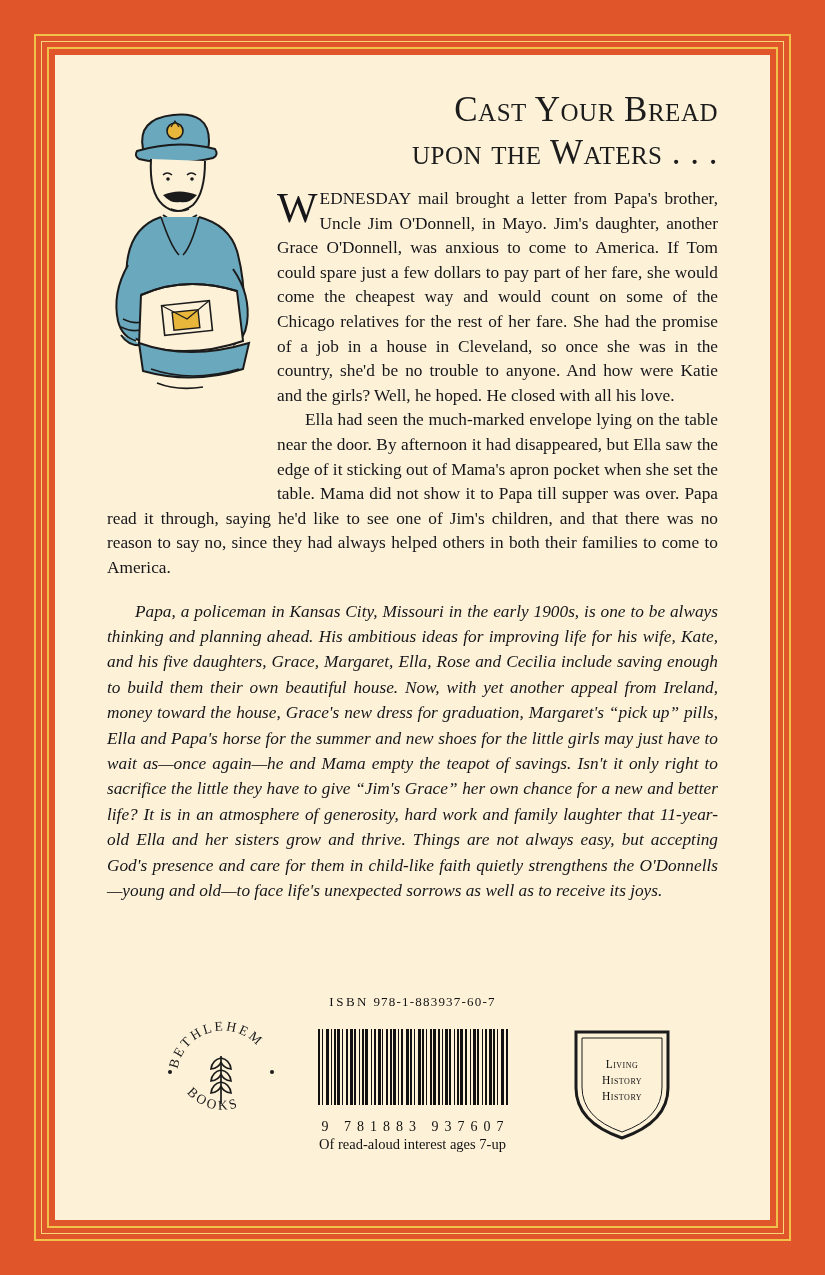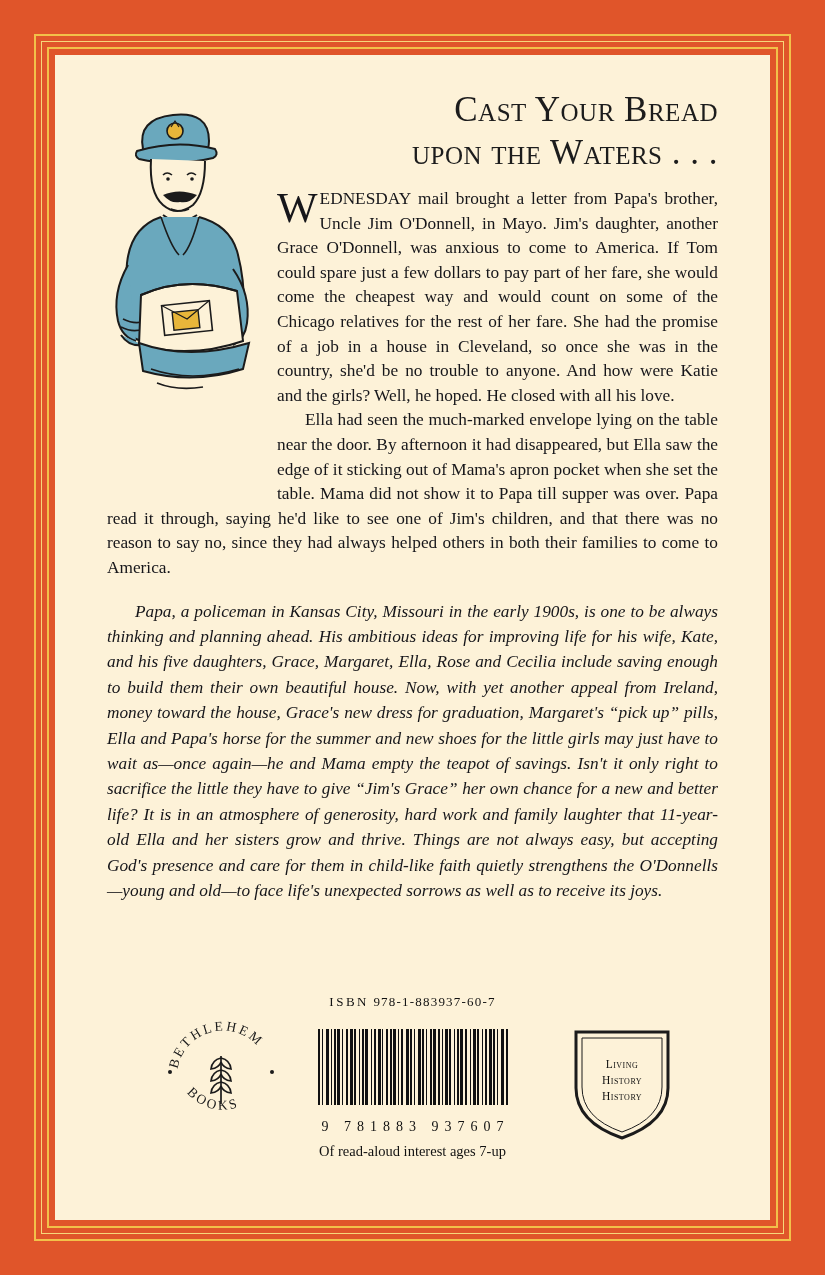--- a/index.html
+++ b/index.html
@@ -336,21 +336,21 @@
             <i style="width:3px"></i><i style="width:1px;background:transparent"></i><i style="width:2px"></i><i style="width:3px;background:transparent"></i>
             <i style="width:1px"></i><i style="width:2px;background:transparent"></i><i style="width:2px"></i><i style="width:1px;background:transparent"></i>
             <i style="width:3px"></i><i style="width:2px;background:transparent"></i><i style="width:2px"></i><i style="width:3px;background:transparent"></i>
             <i style="width:1px"></i><i style="width:2px;background:transparent"></i><i style="width:3px"></i><i style="width:1px;background:transparent"></i>
             <i style="width:2px"></i><i style="width:3px;background:transparent"></i><i style="width:1px"></i><i style="width:2px;background:transparent"></i>
             <i style="width:2px"></i><i style="width:2px;background:transparent"></i><i style="width:3px"></i><i style="width:1px;background:transparent"></i>
             <i style="width:2px"></i><i style="width:2px;background:transparent"></i><i style="width:1px"></i><i style="width:3px;background:transparent"></i>
             <i style="width:3px"></i><i style="width:2px;background:transparent"></i><i style="width:2px"></i>
           </div>
           <div class="barcode-digits">9 781883 937607</div>
-          <div class="rl-line" style="margin-top:7px">Of read-aloud interest ages 7-up</div>
+          <div class="rl-line" style="margin-top:0">Of read-aloud interest ages 7-up</div>
         </div>
 
         <div class="library-shield">
           <svg viewBox="0 0 104 116" width="104" height="116" xmlns="http://www.w3.org/2000/svg">
             <path d="M6 6 L98 6 L98 62 Q98 96 52 112 Q6 96 6 62 Z" fill="#fdf2d8" stroke="#1b1b1b" stroke-width="3"></path>
             <path d="M12 12 L92 12 L92 61 Q92 92 52 106 Q12 92 12 61 Z" fill="none" stroke="#1b1b1b" stroke-width="1"></path>
           </svg>
           <div class="shield-text">
             <div>Living</div>
             <div>History</div>

